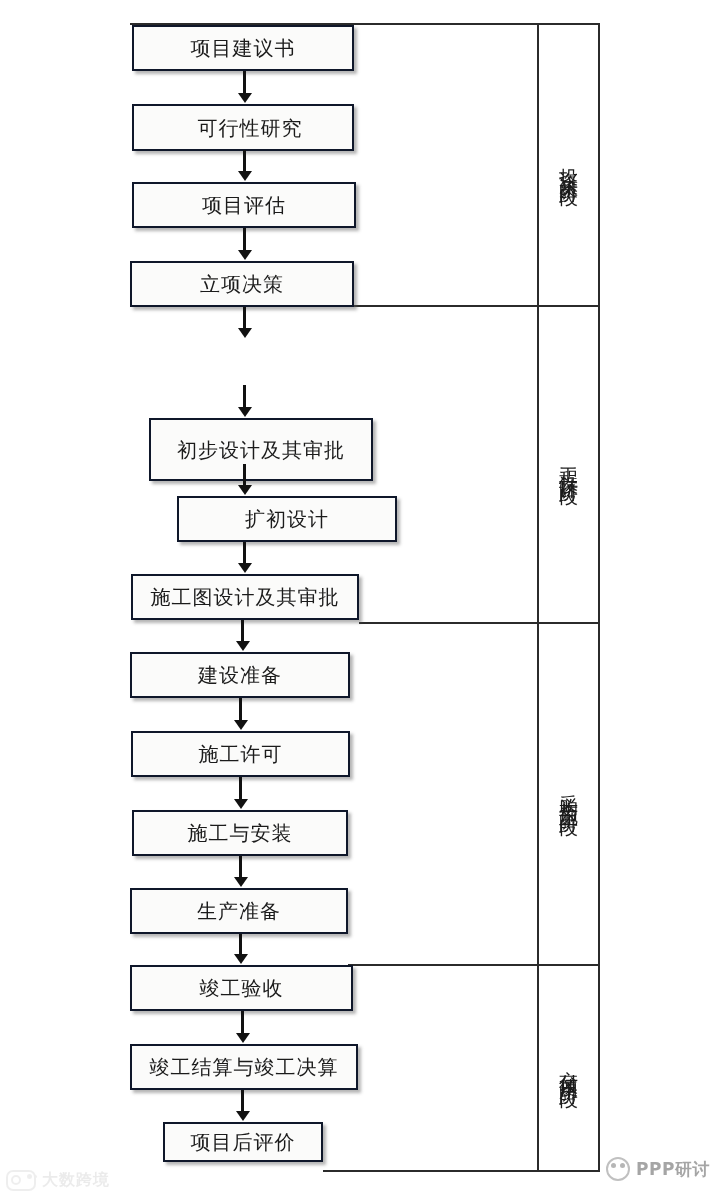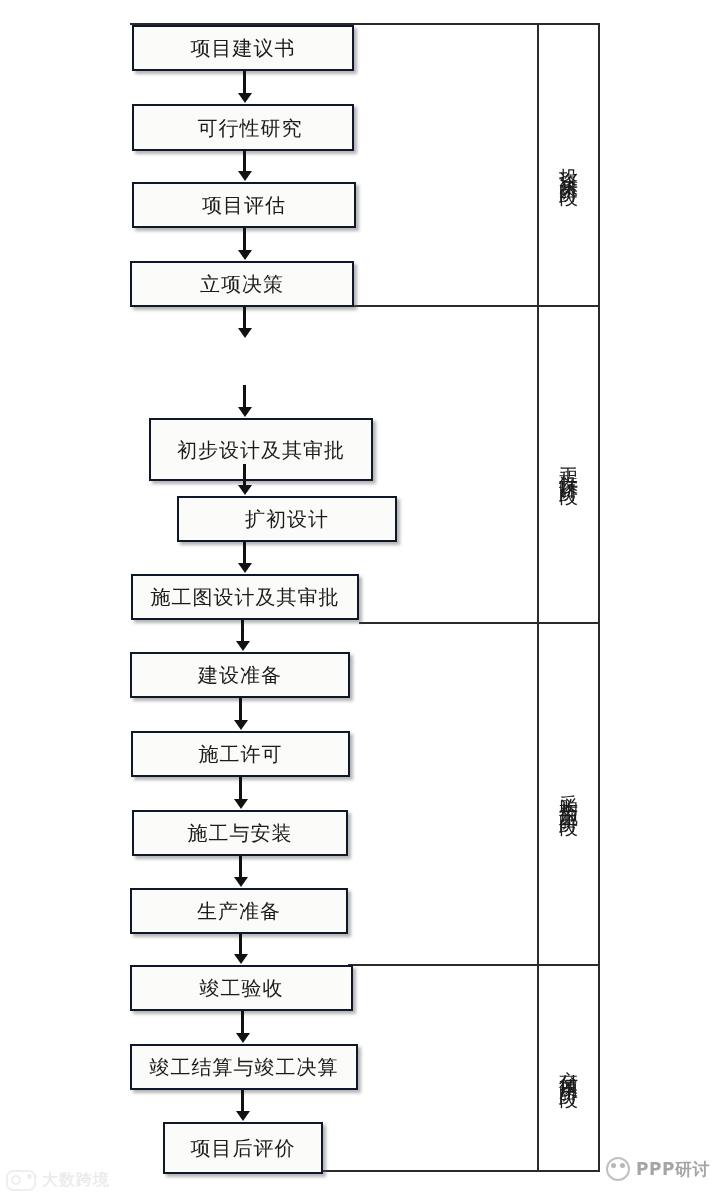--- a/index.html
+++ b/index.html
@@ -209,21 +209,21 @@
     </div>
   <div class="node" id="n12" style="left: 130px; top: 888px; width: 218px; height: 46px;">
       <span class="node-label">生产准备</span>
     </div>
   <div class="node" id="n13" style="left: 130px; top: 965px; width: 223px; height: 46px;">
       <span class="node-label">竣工验收</span>
     </div>
   <div class="node" id="n14" style="left: 130px; top: 1044px; width: 228px; height: 46px;">
       <span class="node-label">竣工结算与竣工决算</span>
     </div>
-  <div class="node" id="n15" style="left: 163px; top: 1122px; width: 160px; height: 52px;">
+  <div class="node" id="n15" style="left: 163px; top: 1122px; width: 160px; height: 40px;">
       <span class="node-label">项目后评价</span>
     </div>
 
   <div id="arrow-layer">
       <div class="arrow" style="left: 243px; top: 71px; height: 23px;"></div>
       <div class="arrow" style="left: 243px; top: 150px; height: 22px;"></div>
       <div class="arrow" style="left: 243px; top: 228px; height: 23px;"></div>
       <div class="arrow" style="left: 243px; top: 307px; height: 22px;"></div>
       <div class="arrow" style="left: 243px; top: 385px; height: 23px;"></div>
       <div class="arrow" style="left: 243px; top: 464px; height: 22px;"></div>

